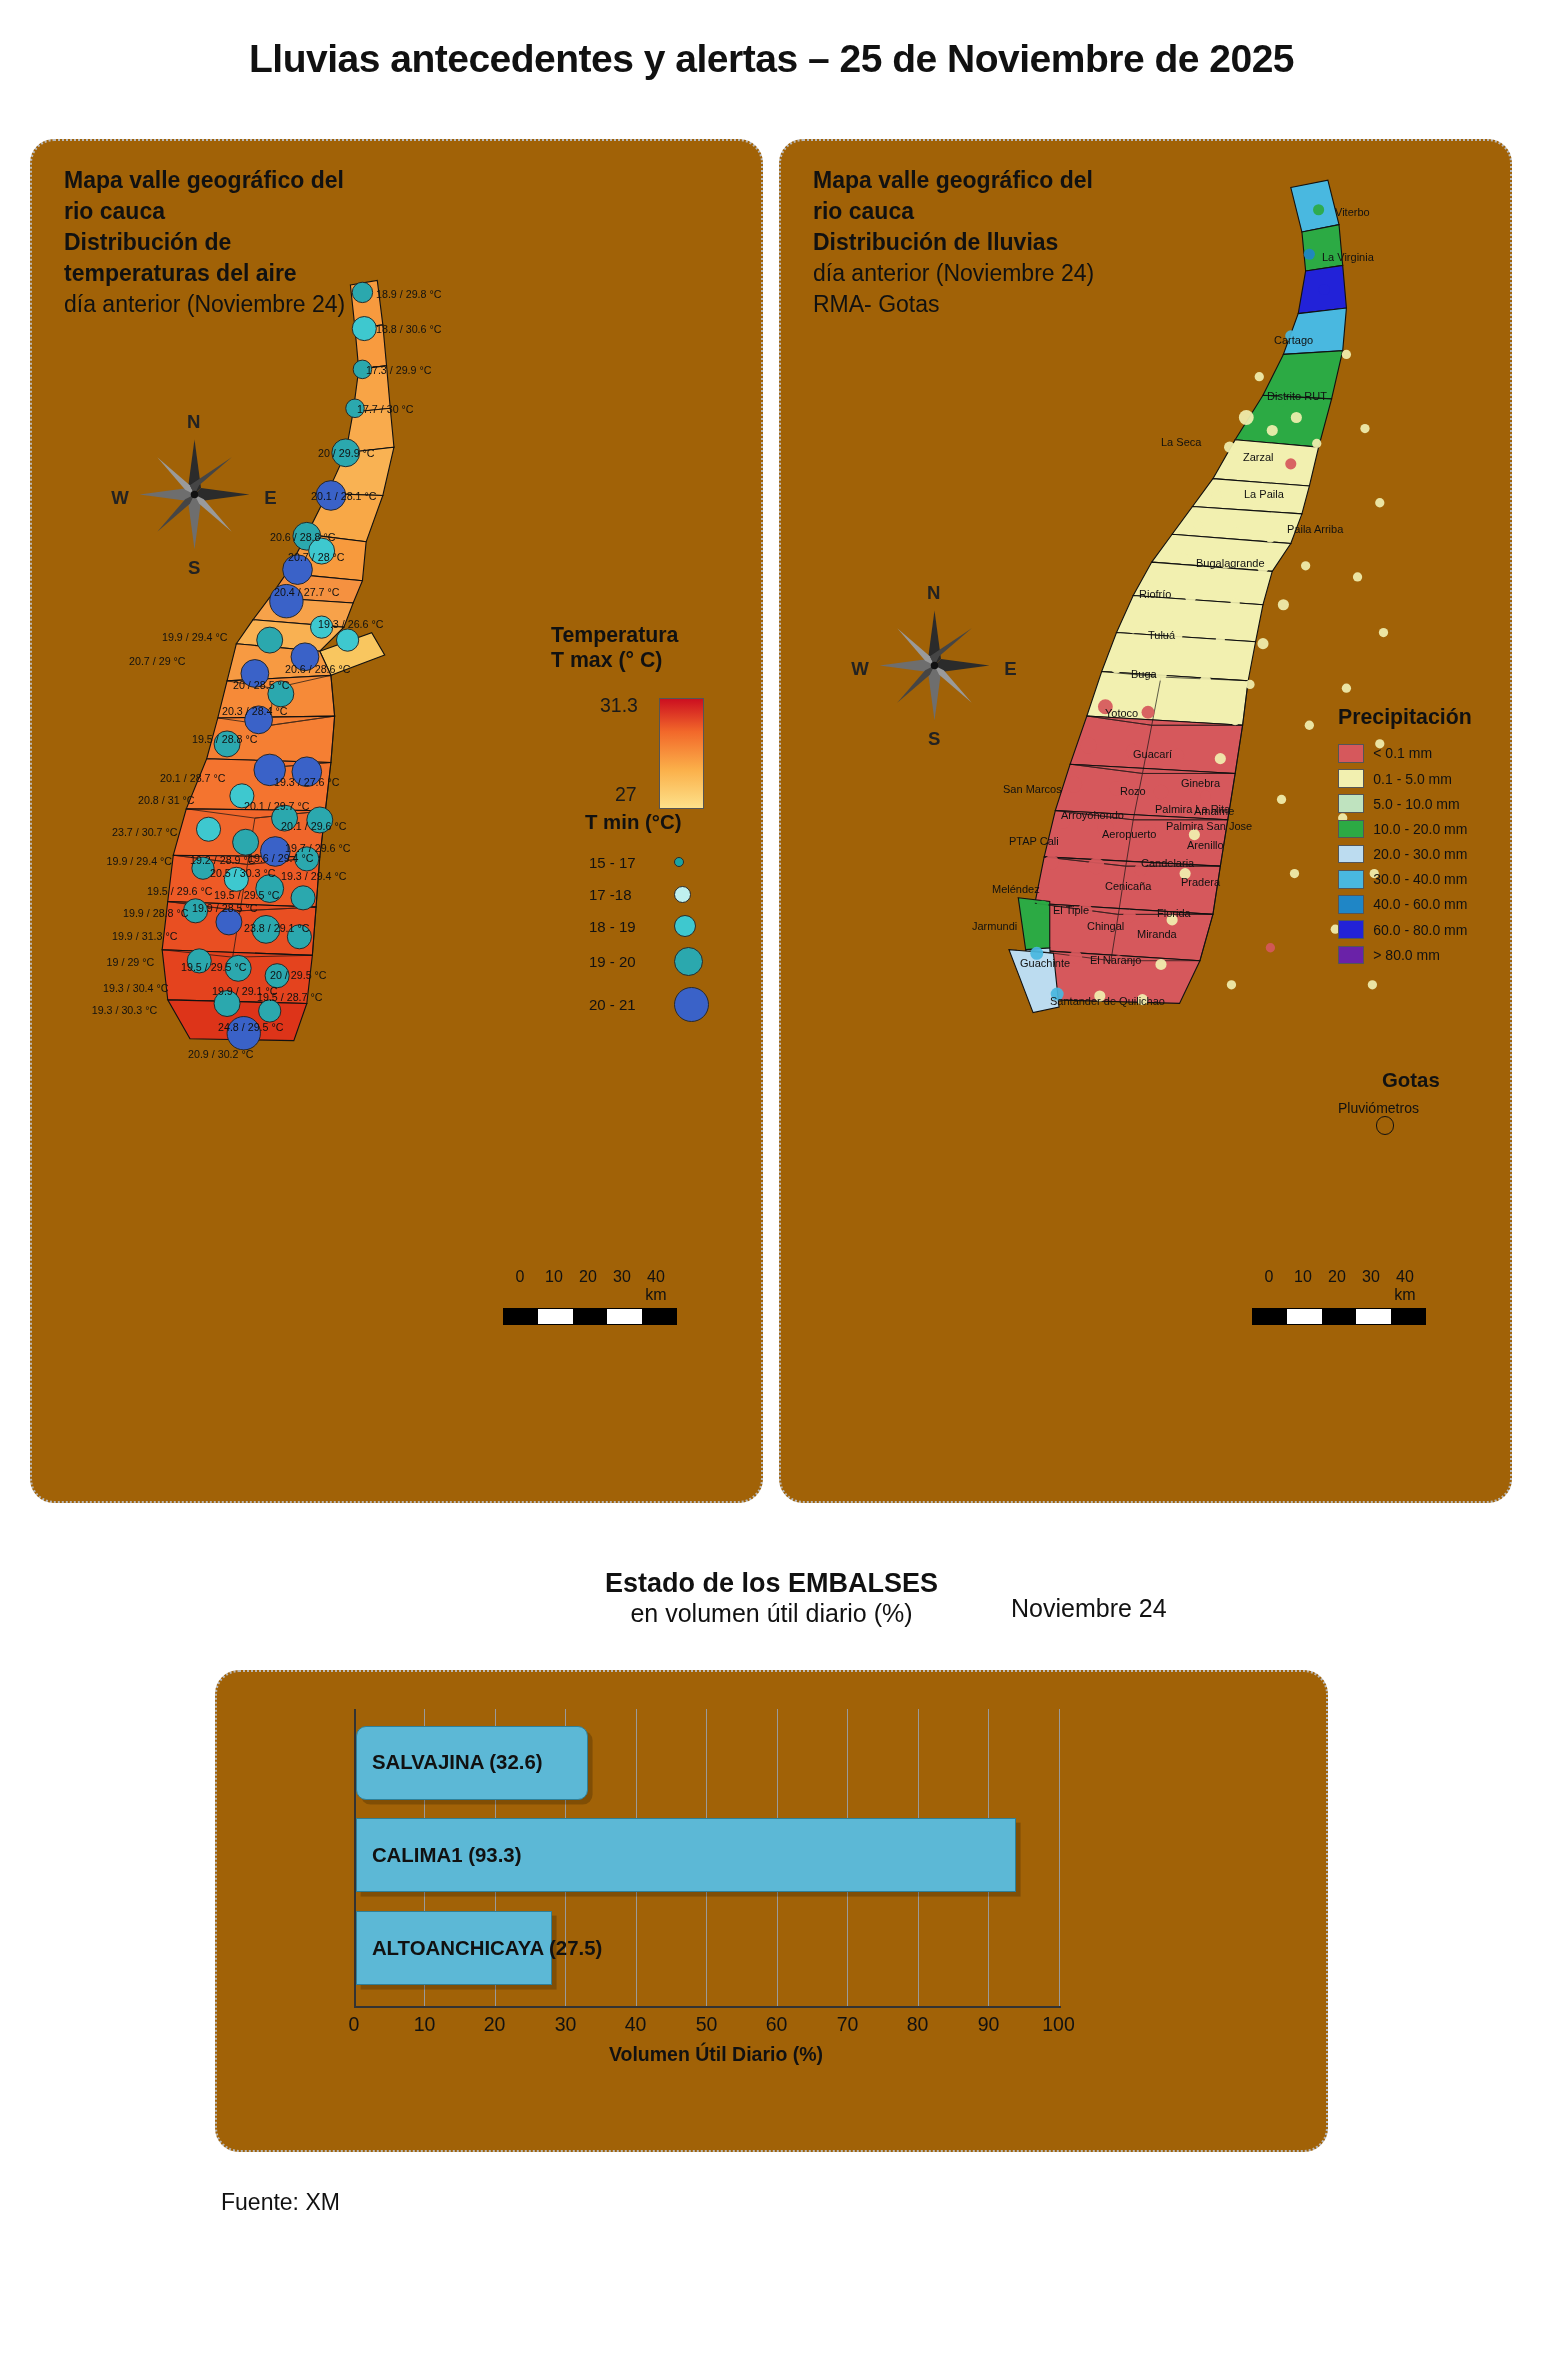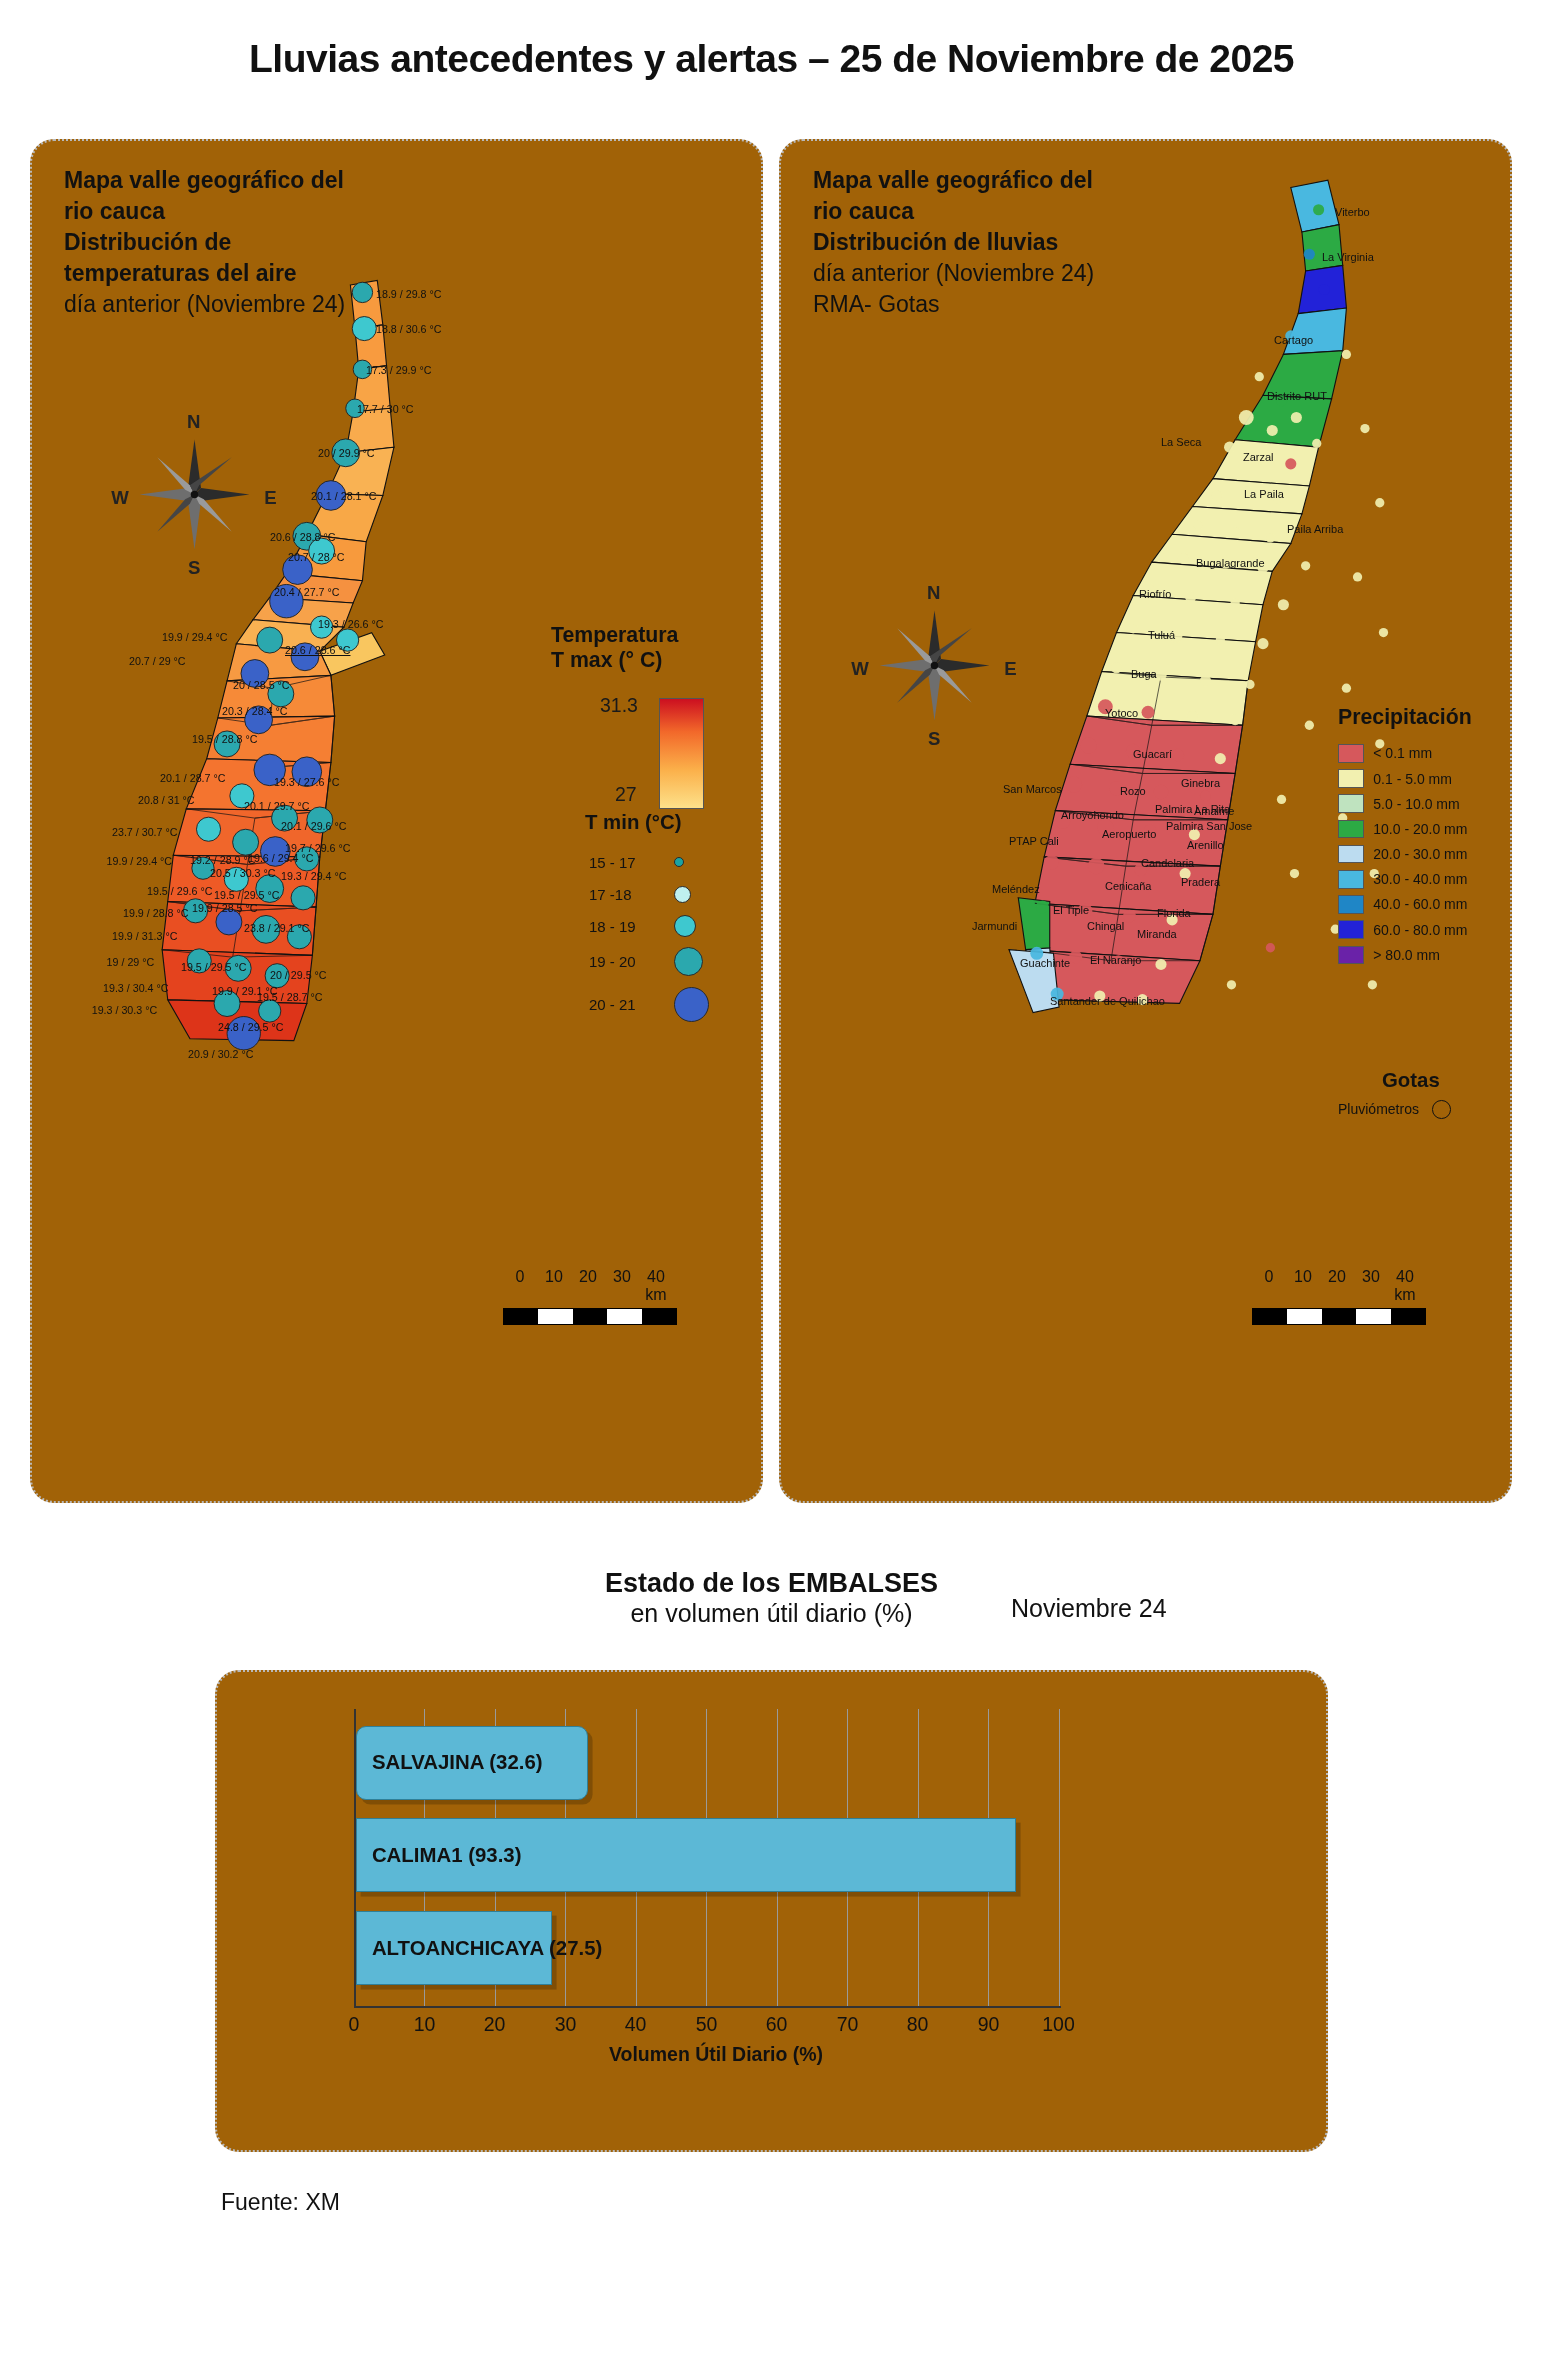--- a/index.html
+++ b/index.html
@@ -221,21 +221,21 @@
     <span class="tlabel" style="left:288px;top:119px;">18.9 / 29.8 °C</span>
     <span class="tlabel" style="left:288px;top:154px;">18.8 / 30.6 °C</span>
     <span class="tlabel" style="left:278px;top:195px;">17.3 / 29.9 °C</span>
     <span class="tlabel" style="left:269px;top:234px;">17.7 / 30 °C</span>
     <span class="tlabel" style="left:230px;top:278px;">20 / 29.9 °C</span>
     <span class="tlabel" style="left:223px;top:321px;">20.1 / 28.1 °C</span>
     <span class="tlabel" style="left:182px;top:362px;">20.6 / 28.8 °C</span>
     <span class="tlabel" style="left:200px;top:382px;">20.7 / 28 °C</span>
     <span class="tlabel" style="left:186px;top:417px;">20.4 / 27.7 °C</span>
     <span class="tlabel" style="left:230px;top:449px;">19.3 / 26.6 °C</span>
-    <span class="tlabel" style="left:197px;top:475px;text-decoration:underline;">20.6 / 28.6 °C</span>
+    <span class="tlabel" style="left:197px;top:494px;">20.6 / 28.6 °C</span>
     <span class="tlabel" style="left:74px;top:462px;">19.9 / 29.4 °C</span>
     <span class="tlabel" style="left:41px;top:486px;">20.7 / 29 °C</span>
     <span class="tlabel" style="left:145px;top:510px;">20 / 28.5 °C</span>
     <span class="tlabel" style="left:134px;top:536px;">20.3 / 28.4 °C</span>
     <span class="tlabel" style="left:104px;top:564px;">19.5 / 28.8 °C</span>
     <span class="tlabel" style="left:72px;top:603px;">20.1 / 28.7 °C</span>
     <span class="tlabel" style="left:50px;top:625px;">20.8 / 31 °C</span>
     <span class="tlabel" style="left:186px;top:607px;">19.3 / 27.6 °C</span>
     <span class="tlabel" style="left:156px;top:631px;">20.1 / 29.7 °C</span>
     <span class="tlabel" style="left:193px;top:651px;">20.1 / 29.6 °C</span>
@@ -543,21 +543,21 @@
         <i class="leg-swatch" style="background:#2222d8"></i>
         <span class="leg-text">60.0 - 80.0 mm</span>
       </div>
     <div class="leg-row">
         <i class="leg-swatch" style="background:#6a22a8"></i>
         <span class="leg-text">&gt; 80.0 mm</span>
       </div>
   </div>
 
   <div style="position:absolute;left:601px;top:928px;" class="legend-sub">Gotas</div>
-  <div style="position:absolute;left:557px;top:959px;display:flex;align-items:center;">
+  <div style="position:absolute;left:557px;top:959px;display:flex;align-items:center;flex-direction:column;">
     <span class="leg-text">Pluviómetros</span>
     <span style="margin-left:13px;width:16.7px;height:16.7px;border:1.9px solid #111;border-radius:50%;display:inline-block;"></span>
   </div>
 
   <div class="scalebar" style="left:471px;top:1127px;">
     <div class="scale-nums">
       <span>0</span>
       <span>10</span>
       <span>20</span>
       <span>30</span>

